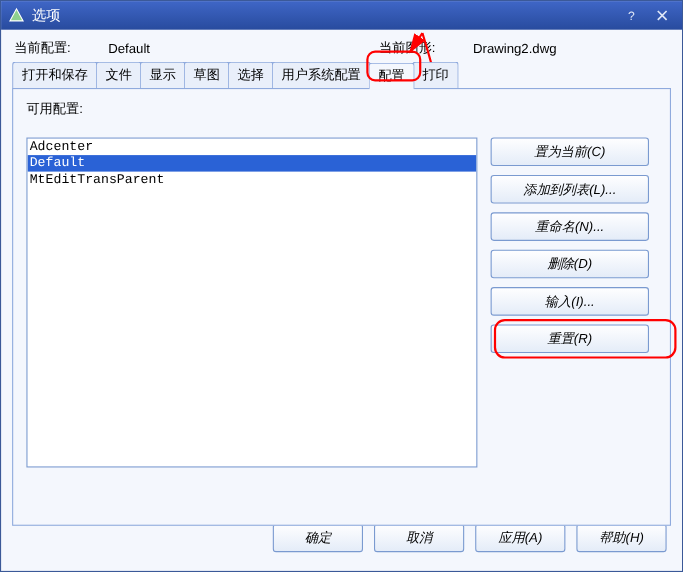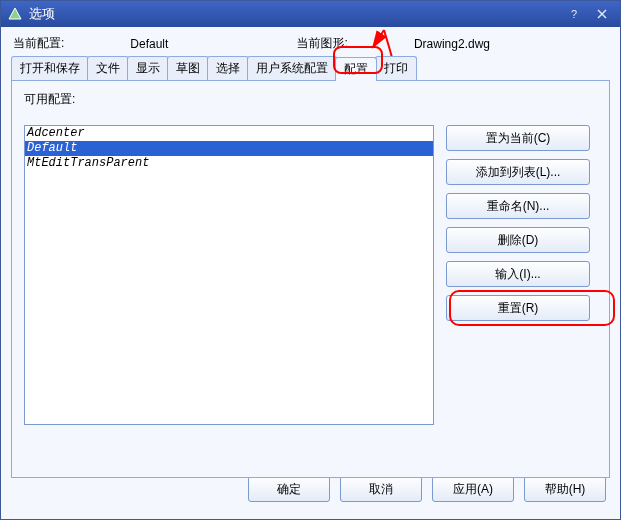--- a/index.html
+++ b/index.html
@@ -4,36 +4,36 @@
 <style>
   html,body{margin:0;padding:0;font-family:"Microsoft YaHei","SimSun",Tahoma,sans-serif;font-size:12px;color:#000;}
   .window{width:621px;height:520px;background:#f4f7fd;border:1px solid #3b5998;box-sizing:border-box;position:relative;}
   .titlebar{height:26px;background:linear-gradient(#3f66c6,#284b9e);display:flex;align-items:center;color:#fff;padding:0 6px;justify-content:space-between;}
   .titlebar-left{display:flex;align-items:center;gap:6px;}
   .app-icon{width:16px;height:16px;display:inline-block;}
   .title-text{font-size:13px;}
   .titlebar-right{display:flex;gap:4px;}
   .sys-btn{width:24px;height:18px;display:flex;align-items:center;justify-content:center;color:#e0e8f8;cursor:pointer;}
   .sys-btn svg{width:12px;height:12px;}
-  .info-row{display:flex;align-items:center;padding:8px 12px 4px 12px;gap:18px;}
+  .info-row{display:flex;align-items:center;padding:8px 12px 4px 12px;gap:2px;}
   .info-value{font-family:Tahoma,sans-serif;}
   .info-spacer{flex:1;}
   .tabs-row{padding:0 10px;display:flex;align-items:flex-start;position:relative;z-index:2;}
   .tab{position:relative;padding:3px 8px;border:1px solid #8faadd;border-bottom:none;margin-right:-2px;background:#e9effa;border-top-left-radius:3px;border-top-right-radius:3px;cursor:pointer;white-space:nowrap;}
   .tab.active{background:#f4f7fd;border-color:#8faadd;top:1px;z-index:3;}
   .tab-underline-cover{position:absolute;left:0;right:0;bottom:-1px;height:1px;background:#f4f7fd;display:none;}
   .tab.active .tab-underline-cover{display:block;}
   .tab-panel{margin:0 10px;border:1px solid #8faadd;height:398px;box-sizing:border-box;padding:10px 12px;position:relative;z-index:1;background:#f4f7fd;}
   .avail-label{margin-bottom:17px;}
   .content-row{display:flex;gap:12px;}
-  .listbox{width:410px;height:300px;background:#fff;border:1px solid #7a9ad0;box-sizing:border-box;overflow:auto;font-family:Consolas,"Courier New",monospace;font-size:12px;line-height:15px;font-style:italic;}
+  .listbox{width:410px;height:300px;background:#fff;border:1px solid #7a9ad0;box-sizing:border-box;overflow:auto;font-family:Consolas,"Courier New",monospace;font-size:12px;line-height:15px;}
   .listbox .item{padding:0 2px;white-space:pre;}
   .listbox .item.selected{background:#2a62d6;color:#fff;}
   .right-col{display:flex;flex-direction:column;gap:8px;width:144px;}
-  .btn{height:24px;border:1px solid #7a9ad0;background:linear-gradient(#fefeff,#e4ecf8);border-radius:3px;cursor:pointer;display:flex;align-items:center;justify-content:center;font-size:12px;font-family:"SimSun","Microsoft YaHei",sans-serif;}
+  .btn{height:24px;border:1px solid #7a9ad0;background:linear-gradient(#fefeff,#e4ecf8);border-radius:3px;cursor:pointer;display:flex;align-items:center;justify-content:center;font-size:12px;font-family:"SimSun","Microsoft YaHei",sans-serif;font-style:italic;}
   .footer{position:absolute;left:0;right:0;bottom:17px;display:flex;justify-content:flex-end;gap:10px;padding-right:14px;}
   .footer .btn{width:80px;}
   
   .arrow-svg{position:absolute;left:0;top:0;pointer-events:none;}
   .red-circle-tab{position:absolute;border:2px solid red;border-radius:8px;width:46px;height:24px;left:332px;top:45px;pointer-events:none;z-index:5;}
   .red-circle-reset{position:absolute;border:2px solid red;border-radius:10px;width:162px;height:32px;left:448px;top:289px;pointer-events:none;z-index:5;}
 </style>
 </head>
 <body>
 

